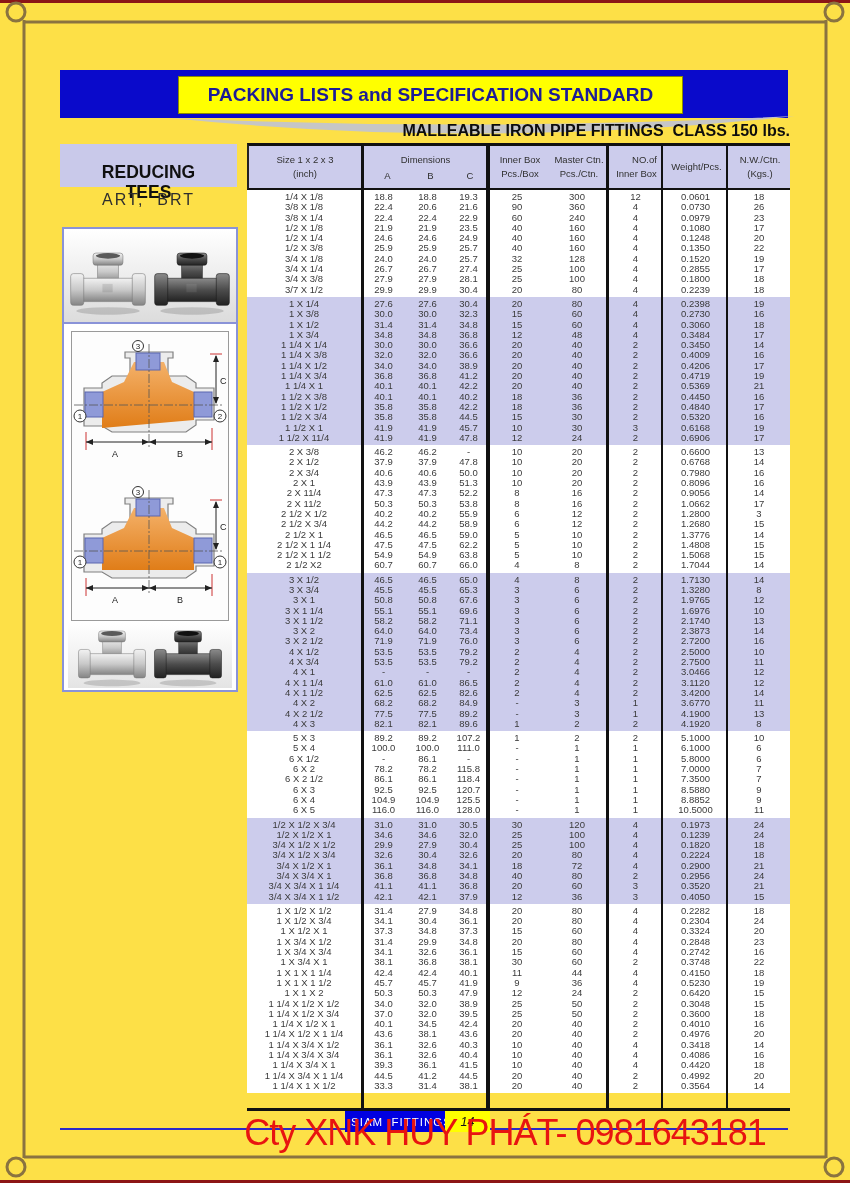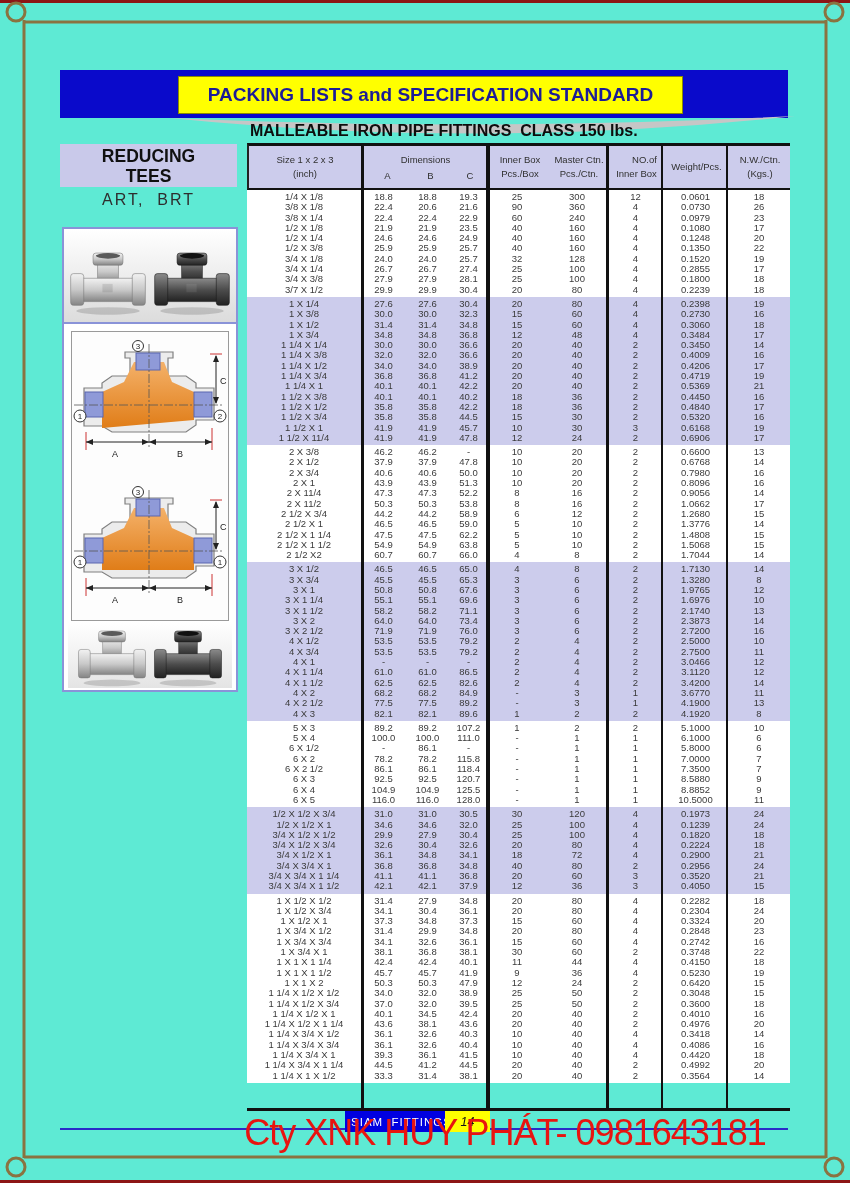--- a/index.html
+++ b/index.html
@@ -1,34 +1,34 @@
 <!DOCTYPE html>
 <html><head>
 <meta charset="utf-8">
 <style>
   html,body{margin:0;padding:0;background:#fff;}
-  .page{position:relative;width:850px;height:1183px;background:#5eead4;overflow:hidden;
+  .page{position:relative;width:850px;height:1183px;background:#fde047;overflow:hidden;
         font-family:"Liberation Sans",sans-serif;}
   .edge{position:absolute;left:0;width:850px;height:3px;background:#8c1616;}
   .edge.top{top:0}.edge.bottom{top:1180px}
   .frame{position:absolute;left:0;top:0;pointer-events:none;}
 
   
   .banner{position:absolute;left:60px;top:70px;width:728px;height:48px;background:#0a0acb;}
   .banner-inner{position:absolute;left:118px;top:6px;width:503px;height:36px;background:#ffff00;
         border:1px solid #8a8a00;display:flex;align-items:center;justify-content:center;}
   .banner-text{color:#1c1c96;font-weight:bold;font-size:19px;white-space:pre;}
   .swoosh{position:absolute;left:60px;top:112px;}
 
-  .page-title{position:absolute;left:250px;top:122px;width:540px;text-align:left;
+  .page-title{position:absolute;left:250px;top:122px;width:540px;text-align:right;
         font-weight:bold;font-size:16px;color:#0d0d0d;white-space:pre;}
 
   
   .cat-box{position:absolute;left:60px;top:144px;width:177px;height:43px;background:#c9c9ea;
-        text-align:center;font-weight:bold;font-size:17.5px;line-height:20px;color:#101010;padding-top:2px;box-sizing:border-box;}
+        text-align:center;font-weight:bold;font-size:17.5px;line-height:20px;color:#101010;padding-top:18px;box-sizing:border-box;}
   .model-codes{position:absolute;left:60px;top:191px;width:177px;text-align:center;
         font-size:16px;letter-spacing:2px;color:#2e2e2e;white-space:pre;}
   .photo-panel{position:absolute;left:62px;top:227px;width:172px;height:93px;border:2px solid #8a93d8;
         background:linear-gradient(#ffffff,#dcdcdc);display:flex;align-items:flex-end;justify-content:center;}
   .diagram-panel{position:absolute;left:62px;top:322px;width:172px;height:366px;border:2px solid #8a93d8;background:#fff;}
   .diagram-box{position:absolute;left:7px;top:7px;width:156px;height:288px;border:1px solid #9a9a9a;background:#fdfdfd;}
   .photo-row2{position:absolute;left:4px;top:298px;width:164px;height:66px;display:flex;align-items:flex-end;justify-content:center;
         background:linear-gradient(#ffffff,#e4e4e4);}
 
   
@@ -270,20 +270,21 @@
           <div class="trow"><span class="tcell c-size">1 1/2 X 1</span><span class="tcell c-a">41.9</span><span class="tcell c-b">41.9</span><span class="tcell c-c">45.7</span><span class="tcell c-inner">10</span><span class="tcell c-master">30</span><span class="tcell c-no">3</span><span class="tcell c-wt">0.6168</span><span class="tcell c-nw">19</span></div>
           <div class="trow"><span class="tcell c-size">1 1/2 X 11/4</span><span class="tcell c-a">41.9</span><span class="tcell c-b">41.9</span><span class="tcell c-c">47.8</span><span class="tcell c-inner">12</span><span class="tcell c-master">24</span><span class="tcell c-no">2</span><span class="tcell c-wt">0.6906</span><span class="tcell c-nw">17</span></div>
         </div>
         <div class="band white">
           <div class="trow"><span class="tcell c-size">2 X 3/8</span><span class="tcell c-a">46.2</span><span class="tcell c-b">46.2</span><span class="tcell c-c">-</span><span class="tcell c-inner">10</span><span class="tcell c-master">20</span><span class="tcell c-no">2</span><span class="tcell c-wt">0.6600</span><span class="tcell c-nw">13</span></div>
           <div class="trow"><span class="tcell c-size">2 X 1/2</span><span class="tcell c-a">37.9</span><span class="tcell c-b">37.9</span><span class="tcell c-c">47.8</span><span class="tcell c-inner">10</span><span class="tcell c-master">20</span><span class="tcell c-no">2</span><span class="tcell c-wt">0.6768</span><span class="tcell c-nw">14</span></div>
           <div class="trow"><span class="tcell c-size">2 X 3/4</span><span class="tcell c-a">40.6</span><span class="tcell c-b">40.6</span><span class="tcell c-c">50.0</span><span class="tcell c-inner">10</span><span class="tcell c-master">20</span><span class="tcell c-no">2</span><span class="tcell c-wt">0.7980</span><span class="tcell c-nw">16</span></div>
           <div class="trow"><span class="tcell c-size">2 X 1</span><span class="tcell c-a">43.9</span><span class="tcell c-b">43.9</span><span class="tcell c-c">51.3</span><span class="tcell c-inner">10</span><span class="tcell c-master">20</span><span class="tcell c-no">2</span><span class="tcell c-wt">0.8096</span><span class="tcell c-nw">16</span></div>
           <div class="trow"><span class="tcell c-size">2 X 11/4</span><span class="tcell c-a">47.3</span><span class="tcell c-b">47.3</span><span class="tcell c-c">52.2</span><span class="tcell c-inner">8</span><span class="tcell c-master">16</span><span class="tcell c-no">2</span><span class="tcell c-wt">0.9056</span><span class="tcell c-nw">14</span></div>
           <div class="trow"><span class="tcell c-size">2 X 11/2</span><span class="tcell c-a">50.3</span><span class="tcell c-b">50.3</span><span class="tcell c-c">53.8</span><span class="tcell c-inner">8</span><span class="tcell c-master">16</span><span class="tcell c-no">2</span><span class="tcell c-wt">1.0662</span><span class="tcell c-nw">17</span></div>
+          <div class="trow"><span class="tcell c-size">2 1/2 X 1/2</span><span class="tcell c-a">40.2</span><span class="tcell c-b">40.2</span><span class="tcell c-c">55.9</span><span class="tcell c-inner">6</span><span class="tcell c-master">12</span><span class="tcell c-no">2</span><span class="tcell c-wt">1.2800</span><span class="tcell c-nw">3</span></div>
           <div class="trow"><span class="tcell c-size">2 1/2 X 3/4</span><span class="tcell c-a">44.2</span><span class="tcell c-b">44.2</span><span class="tcell c-c">58.9</span><span class="tcell c-inner">6</span><span class="tcell c-master">12</span><span class="tcell c-no">2</span><span class="tcell c-wt">1.2680</span><span class="tcell c-nw">15</span></div>
           <div class="trow"><span class="tcell c-size">2 1/2 X 1</span><span class="tcell c-a">46.5</span><span class="tcell c-b">46.5</span><span class="tcell c-c">59.0</span><span class="tcell c-inner">5</span><span class="tcell c-master">10</span><span class="tcell c-no">2</span><span class="tcell c-wt">1.3776</span><span class="tcell c-nw">14</span></div>
           <div class="trow"><span class="tcell c-size">2 1/2 X 1 1/4</span><span class="tcell c-a">47.5</span><span class="tcell c-b">47.5</span><span class="tcell c-c">62.2</span><span class="tcell c-inner">5</span><span class="tcell c-master">10</span><span class="tcell c-no">2</span><span class="tcell c-wt">1.4808</span><span class="tcell c-nw">15</span></div>
           <div class="trow"><span class="tcell c-size">2 1/2 X 1 1/2</span><span class="tcell c-a">54.9</span><span class="tcell c-b">54.9</span><span class="tcell c-c">63.8</span><span class="tcell c-inner">5</span><span class="tcell c-master">10</span><span class="tcell c-no">2</span><span class="tcell c-wt">1.5068</span><span class="tcell c-nw">15</span></div>
           <div class="trow"><span class="tcell c-size">2 1/2 X2</span><span class="tcell c-a">60.7</span><span class="tcell c-b">60.7</span><span class="tcell c-c">66.0</span><span class="tcell c-inner">4</span><span class="tcell c-master">8</span><span class="tcell c-no">2</span><span class="tcell c-wt">1.7044</span><span class="tcell c-nw">14</span></div>
         </div>
         <div class="band lavender">
           <div class="trow"><span class="tcell c-size">3 X 1/2</span><span class="tcell c-a">46.5</span><span class="tcell c-b">46.5</span><span class="tcell c-c">65.0</span><span class="tcell c-inner">4</span><span class="tcell c-master">8</span><span class="tcell c-no">2</span><span class="tcell c-wt">1.7130</span><span class="tcell c-nw">14</span></div>
           <div class="trow"><span class="tcell c-size">3 X 3/4</span><span class="tcell c-a">45.5</span><span class="tcell c-b">45.5</span><span class="tcell c-c">65.3</span><span class="tcell c-inner">3</span><span class="tcell c-master">6</span><span class="tcell c-no">2</span><span class="tcell c-wt">1.3280</span><span class="tcell c-nw">8</span></div>
           <div class="trow"><span class="tcell c-size">3 X 1</span><span class="tcell c-a">50.8</span><span class="tcell c-b">50.8</span><span class="tcell c-c">67.6</span><span class="tcell c-inner">3</span><span class="tcell c-master">6</span><span class="tcell c-no">2</span><span class="tcell c-wt">1.9765</span><span class="tcell c-nw">12</span></div>

